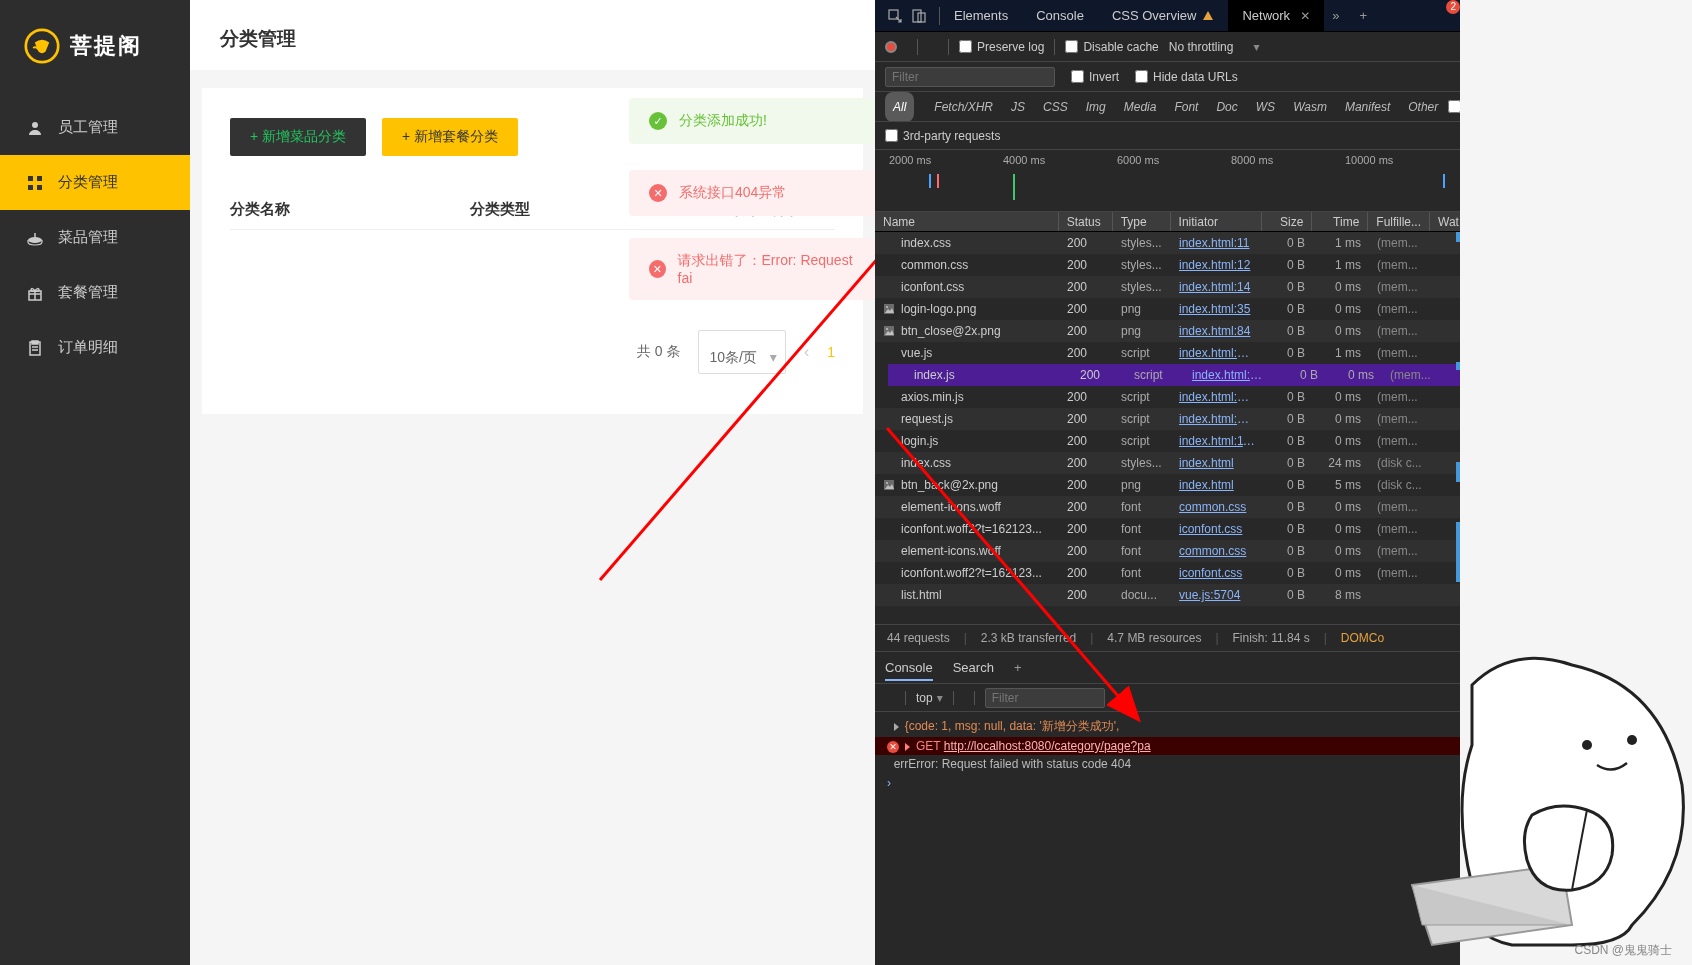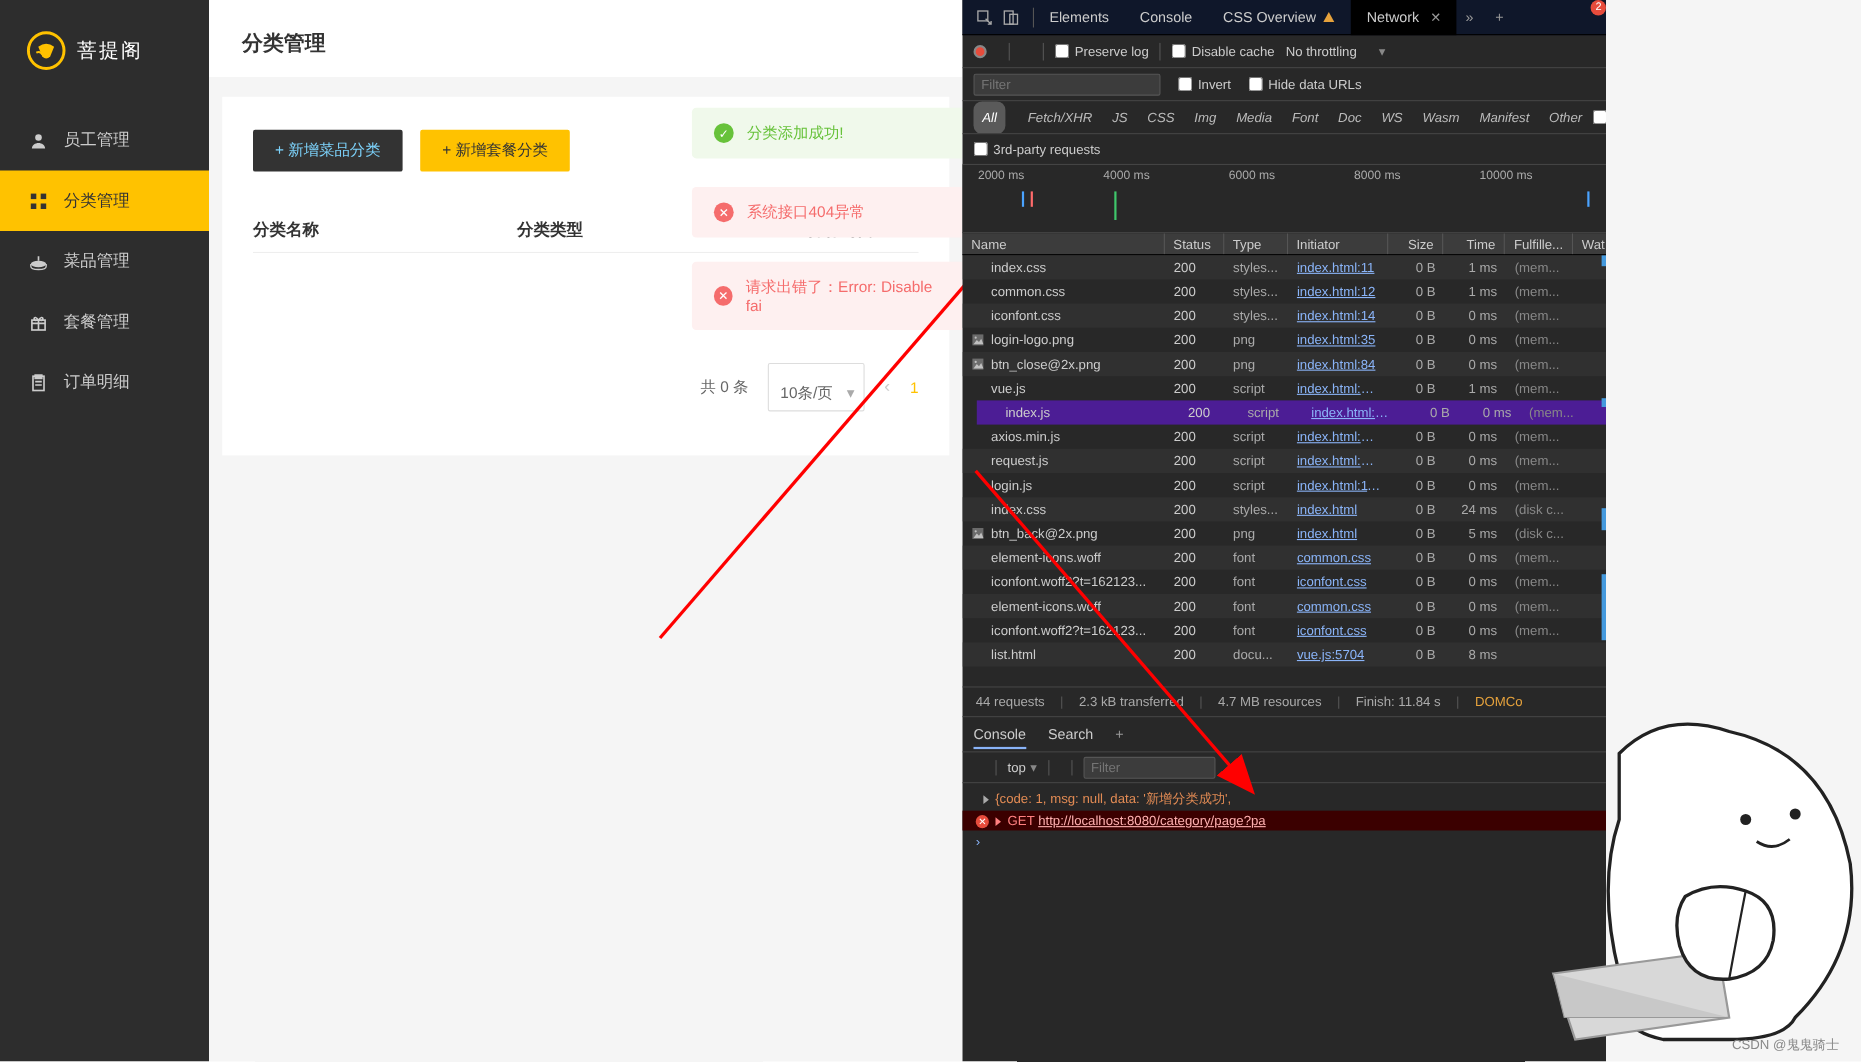--- a/index.html
+++ b/index.html
@@ -2,31 +2,31 @@
 <html><head>
 <meta charset="utf-8">
 <style>
   * { margin:0; padding:0; box-sizing:border-box; font-family:-apple-system,BlinkMacSystemFont,"Segoe UI",Arial,sans-serif; }
   body { background:#f5f5f5; width:1692px; height:965px; overflow:hidden; position:relative; }
   .app { display:flex; width:875px; height:965px; background:#fff; position:absolute; left:0; top:0;}
   .sidebar { width:190px; background:#2d2d2d; color:#ccc; flex-shrink:0; }
   .logo { display:flex; align-items:center; padding:28px 24px 36px; gap:10px; }
   .logo-icon { width:36px; height:36px; border-radius:50%; position:relative;}
   .logo-icon svg { width:100%; height:100%; }
-  .logo-text { font-size:18px; letter-spacing:2px; color:#fff; }
+  .logo-text { font-size:22px; letter-spacing:2px; color:#fff;font-weight:bold; }
   .menu { list-style:none; }
   .menu li { display:flex; align-items:center; gap:14px; padding:18px 26px; font-size:15px; cursor:pointer; }
   .menu li.active { background:#ffc200; color:#333; }
   .menu .m-icon { width:18px; height:18px; display:flex; align-items:center; justify-content:center; }
   .main { flex:1; background:#f5f5f5; position:relative; }
   .page-title { font-size:19px; font-weight:600; padding:26px 30px 18px; color:#333; background:#fff; margin-bottom:18px;}
   .card { background:#fff; margin:0 12px; padding:30px 28px 40px; }
   .btn-row { display:flex; gap:16px; margin-bottom:34px; }
   .btn { padding:10px 20px; font-size:14px; border:none; border-radius:2px; cursor:pointer; }
-  .btn-dark { background:#333; color:#7dd3fc; }
+  .btn-dark { background:#333; color:#22c55e; }
   .btn-yellow { background:#ffc200; color:#333; }
   .table-head { display:flex; font-size:15px; color:#333; padding:10px 0; border-bottom:1px solid #eee; font-weight:600;}
   .table-head div:nth-child(1){width:240px;}
   .table-head div:nth-child(2){width:240px;}
   .table-head div:nth-child(3){flex:1; text-align:right; padding-right:40px;}
   .pager { display:flex; align-items:center; justify-content:flex-end; gap:18px; margin-top:100px; font-size:14px; color:#666; }
   .pager .select { border:1px solid #ddd; padding:18px 28px 6px 10px; border-radius:2px; position:relative;}
   .pager .select::after { content:"▾"; position:absolute; right:8px; color:#aaa;}
   .pager .arrow { color:#ccc; cursor:pointer; font-size:16px;}
   .toast { position:absolute; right:0; padding:14px 20px; display:flex; align-items:center; gap:12px; font-size:14px; border-radius:4px 0 0 4px;}
@@ -209,21 +209,21 @@
     <div class="toast success">
       <span class="t-icon">✓</span>
       <span>分类添加成功!</span>
     </div>
     <div class="toast error1">
       <span class="t-icon">✕</span>
       <span>系统接口404异常</span>
     </div>
     <div class="toast error2">
       <span class="t-icon">✕</span>
-      <span>请求出错了：Error: Disable fai</span>
+      <span>请求出错了：Error: Request fai</span>
     </div>
     <svg class="arrow-annotation" viewBox="0 0 420 480">
       <defs>
           <marker id="ah1" markerWidth="12" markerHeight="12" refX="10" refY="5" orient="auto">
             <path d="M0,0 L12,5 L0,10 Z" fill="#ff0000"></path>
           </marker>
         </defs>
       <line x1="20" y1="460" x2="400" y2="20" stroke="#ff0000" stroke-width="3" marker-end="url(#ah1)"></line>
     </svg>
   </div>
@@ -618,20 +618,21 @@
     <span class="icon-sm"><svg viewBox="0 0 16 16" fill="none" stroke="#aaa" stroke-width="1.4">
           <circle cx="8" cy="8" r="3"></circle>
           <ellipse cx="8" cy="8" rx="6" ry="3"></ellipse>
         </svg></span>
     <span style="width:1px;height:14px;background:#555"></span>
     <input class="filter2" placeholder="Filter" style="">
   </div>
   <div class="console-body">
     <div class="console-line">&nbsp;&nbsp;<span class="caret"></span><span class="str">{code: 1, msg: null, data: '新增分类成功',</span></div>
     <div class="console-line err"><span class="err-icon">✕</span><span class="caret" style="border-left-color:#ff8080"></span><span>GET </span><span class="link" style="color:#ffb0b0">http://localhost:8080/category/page?pa</span></div>
+    <div class="console-line">&nbsp;&nbsp;<span>errError: Request failed with status code 404</span></div>
     <div class="prompt-line">›</div>
   </div>
   <svg class="arrow-red" style="left:2px; top:418px; width:300px; height:380px;" viewBox="0 0 300 380">
     <defs>
         <marker id="ah2" markerWidth="12" markerHeight="12" refX="10" refY="5" orient="auto">
           <path d="M0,0 L12,5 L0,10 Z" fill="#ff0000"></path>
         </marker>
       </defs>
     <line x1="10" y1="10" x2="260" y2="300" stroke="#ff0000" stroke-width="3" marker-end="url(#ah2)"></line>
   </svg>

